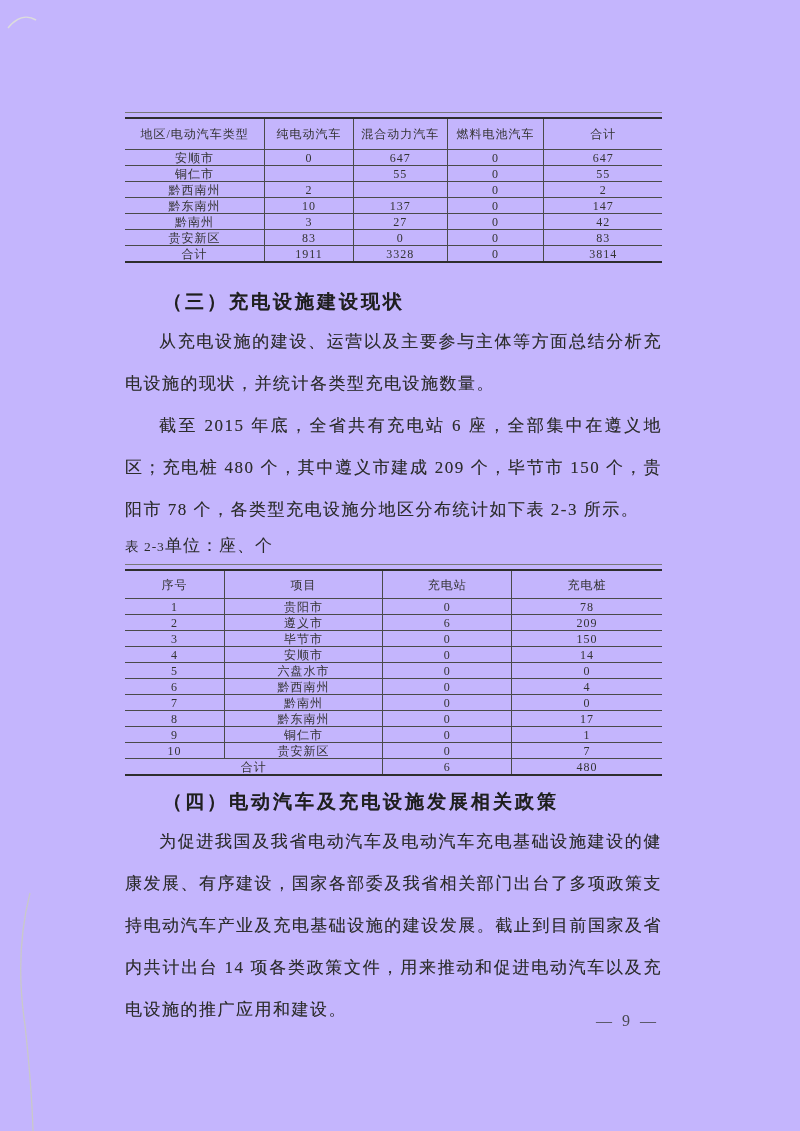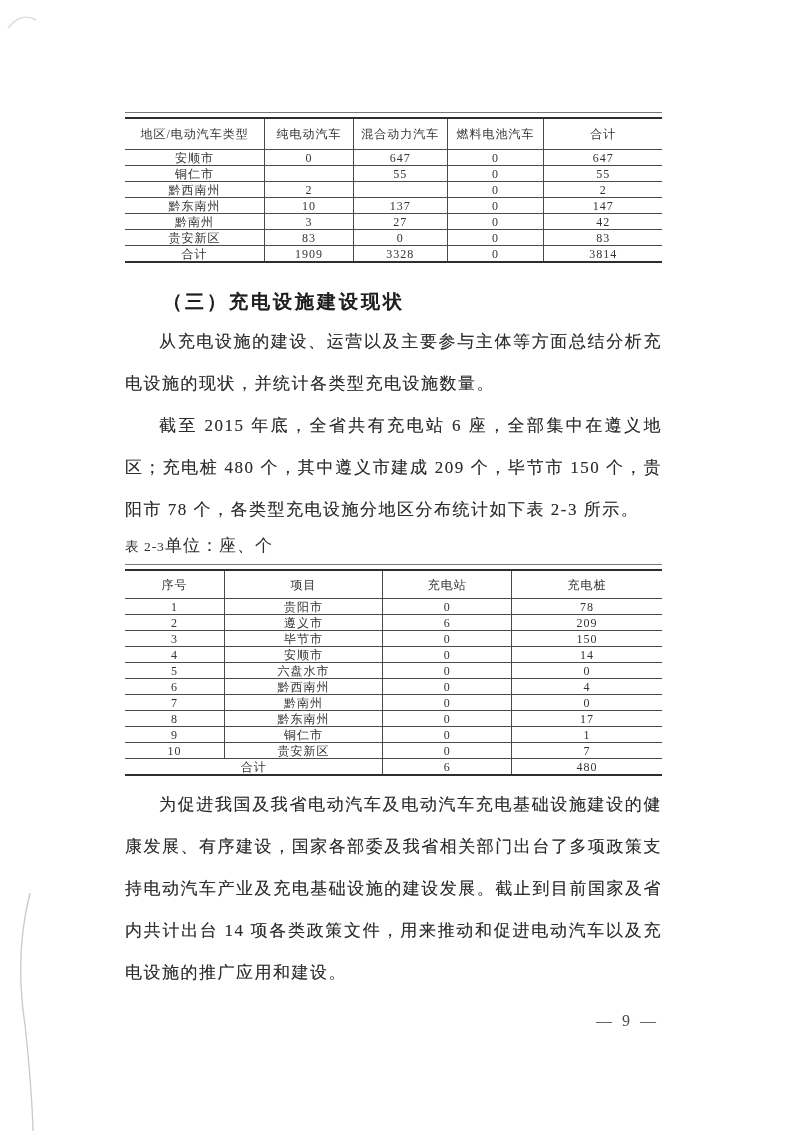--- a/index.html
+++ b/index.html
@@ -5,21 +5,21 @@
   html, body { margin: 0; padding: 0; }
   body {
     background: #e8e8e8;
     font-family: "Liberation Serif", "DejaVu Serif", serif;
   }
   .page {
     position: relative;
     width: 800px;
     height: 1131px;
     margin: 0 auto;
-    background: #ffffff;
+    background: #c4b5fd;
     overflow: hidden;
     color: #2b2b2b;
   }
   .scan-artifacts {
     position: absolute;
     left: 0; top: 0;
     width: 800px; height: 1131px;
     pointer-events: none;
   }
   .content {
@@ -195,21 +195,21 @@
           </tr>
           <tr>
             <td>贵安新区</td>
             <td>83</td>
             <td>0</td>
             <td>0</td>
             <td>83</td>
           </tr>
           <tr>
             <td>合计</td>
-            <td>1909</td>
+            <td>1911</td>
             <td>3328</td>
             <td>0</td>
             <td>3814</td>
           </tr>
         </tbody>
       </table>
     </div>
 
     <h3 class="heading h3">（三）充电设施建设现状</h3>
     <p class="body first">从充电设施的建设、运营以及主要参与主体等方面总结分析充电设施的现状，并统计各类型充电设施数量。</p>
@@ -300,17 +300,18 @@
           </tr>
           <tr>
             <td colspan="2">合计</td>
             <td>6</td>
             <td>480</td>
           </tr>
         </tbody>
       </table>
     </div>
 
+    <h3 class="heading h4">（四）电动汽车及充电设施发展相关政策</h3>
     <p class="body first">为促进我国及我省电动汽车及电动汽车充电基础设施建设的健康发展、有序建设，国家各部委及我省相关部门出台了多项政策支持电动汽车产业及充电基础设施的建设发展。截止到目前国家及省内共计出台 14 项各类政策文件，用来推动和促进电动汽车以及充电设施的推广应用和建设。</p>
   </div>
 
   <div class="pagenum">— 9 —</div>
 </div>
 
 </body></html>

